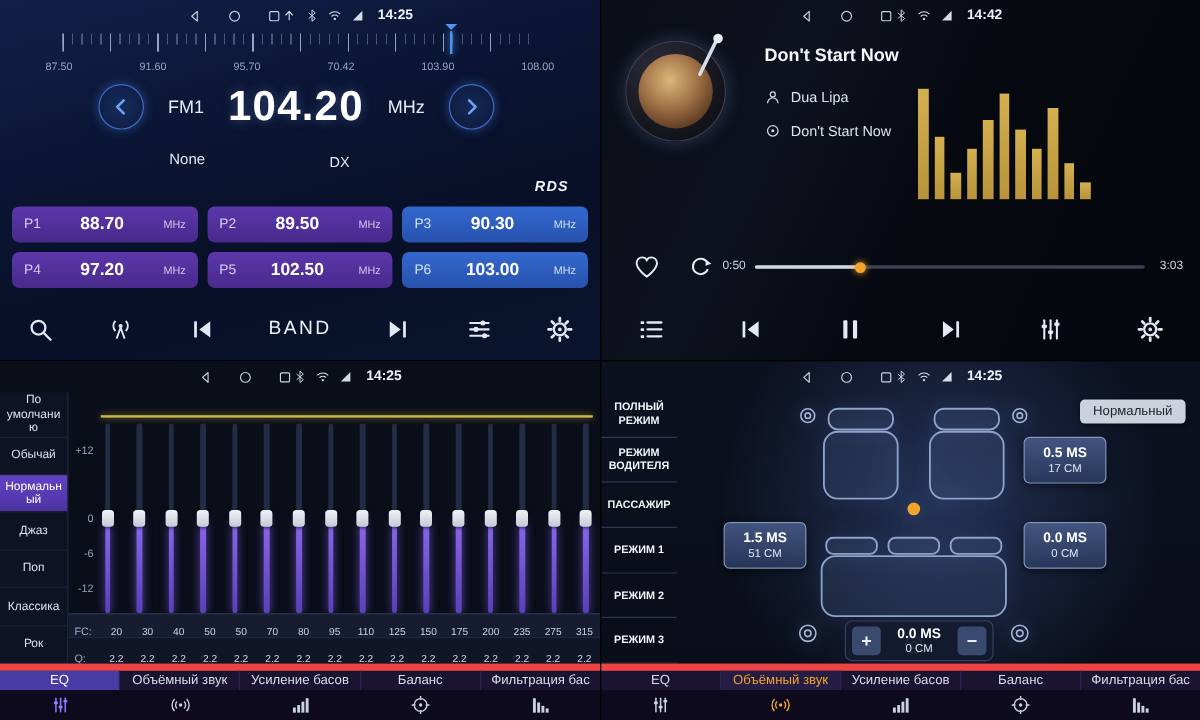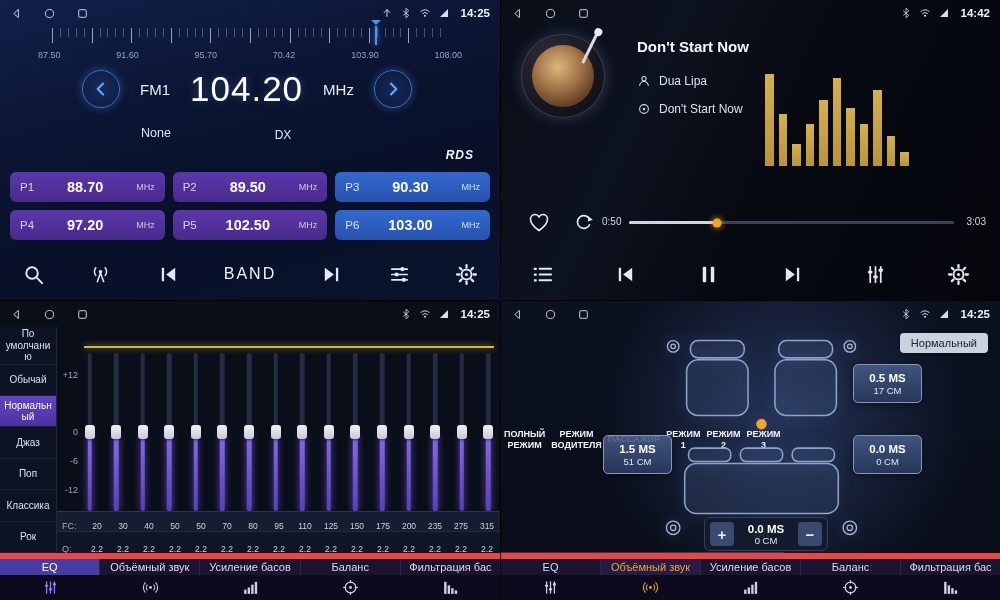--- a/index.html
+++ b/index.html
@@ -4,41 +4,41 @@
 <style>
 *{margin:0;padding:0;box-sizing:border-box}
 html,body{width:1000px;height:600px;background:#000;font-family:"Liberation Sans","DejaVu Sans",sans-serif;color:#fff;overflow:hidden}
 button{font:inherit;color:inherit;background:none;border:none;padding:0}
 .grid{display:grid;grid-template-columns:500px 500px;grid-template-rows:300px 300px;width:1000px;height:600px}
 .quad{position:relative;overflow:hidden}
 #quad-player,#quad-surround{border-left:1px solid #000}
 #quad-eq,#quad-surround{border-top:1px solid #000}
 .ic{display:block}
 
-.statusbar{position:absolute;top:0;left:0;right:0;height:26px;display:flex;justify-content:space-between;align-items:center;padding:0 10px;z-index:6}
+.statusbar{position:absolute;top:0;left:0;right:0;height:26px;display:flex;justify-content:center;align-items:center;padding:0 10px;z-index:6}
 .sb-left{display:flex;gap:20px;align-items:center}
 .sb-right{display:flex;gap:7px;align-items:center}
 .sbic{width:13px;height:13px;color:#c9d3e4}
 .sbic2{width:12px;height:12px;color:#d5ddea}
 .sb-time{font-size:11.5px;font-weight:bold;color:#eef2f8;margin-left:4px}
 
 #quad-radio{background:linear-gradient(165deg,#12204a 0%,#0b1533 35%,#081028 65%,#0a142e 100%)}
 .ruler{position:absolute;top:28px;left:52px;right:52px;height:44px}
 .ticks{position:absolute;top:0;left:0;right:0;height:15px}
 .ticks::before{content:"";position:absolute;inset:0;background:repeating-linear-gradient(90deg,rgba(185,200,228,.8) 0 1px,transparent 1px 39.6px)}
 .ticks::after{content:"";position:absolute;left:0;right:0;top:0;height:9px;background:repeating-linear-gradient(90deg,rgba(140,160,198,.45) 0 1px,transparent 1px 7.92px)}
 .pointer{position:absolute;top:-2px;width:2px;height:19px;background:#4f93f2;box-shadow:0 0 6px #4f93f2}
 .pointer::before{content:"";position:absolute;top:-6px;left:-4px;border:5px solid transparent;border-top-color:#4f93f2;border-bottom:none}
 .scale-labels{position:absolute;left:-14px;right:-14px;top:22px;display:flex;justify-content:space-between}
 .scale-labels span{font-size:9px;color:#93a3c2}
 .freq-row{position:absolute;top:66px;left:82px;right:88px;height:46px;display:flex;align-items:center;justify-content:space-between}
 .circle-btn{width:38px;height:38px;border-radius:50%;border:1.5px solid #3e6cc8;background:radial-gradient(circle,rgba(40,80,160,.35),rgba(15,30,70,.5));box-shadow:0 0 9px rgba(64,120,220,.5);display:flex;align-items:center;justify-content:center;color:#6aa4f5}
 .cbic{width:20px;height:20px}
 .band-label,.unit-label{font-size:15px;color:#e6edf8}
-.freq-big{font-size:35px;font-weight:normal;letter-spacing:1px;color:#fff;text-shadow:0 0 10px rgba(120,160,240,.35)}
+.freq-big{font-size:35px;font-weight:bold;letter-spacing:1px;color:#fff;text-shadow:0 0 10px rgba(120,160,240,.35)}
 .none-label{position:absolute;top:126px;left:128px;width:56px;text-align:center;font-size:12.5px;color:#dde5f2}
 .dx-label{position:absolute;top:128px;left:266px;width:34px;text-align:center;font-size:12px;color:#dde5f2}
 .rds-badge{position:absolute;top:148px;right:26px;font-size:12px;font-style:italic;font-weight:bold;letter-spacing:1px;color:#f0f2f6}
 .preset-grid{position:absolute;top:172px;left:10px;right:10px;display:grid;grid-template-columns:1fr 1fr 1fr;grid-auto-rows:30px;gap:8px}
 .preset{display:flex;align-items:center;justify-content:space-between;padding:0 10px;border-radius:6px}
 .preset.purple{background:linear-gradient(180deg,#5c37ab,#482a8c)}
 .preset.blue{background:linear-gradient(180deg,#3468cf,#2752ad)}
 .preset .pl{font-size:11.5px;color:#d9d0f2}
 .preset.blue .pl{color:#d3e2f8}
 .preset .pf{font-size:14.5px;font-weight:bold;color:#fff}
@@ -91,21 +91,21 @@
 .tab:last-child{border-right:none}
 .tab.act-purple{background:#473ca3;color:#fff}
 .tab.act-orange{background:#261d44;color:#f2a42c}
 .iconbar{position:absolute;left:0;right:0;bottom:0;height:25px;display:flex;background:#0c0a1c}
 .ticell{flex:1;display:flex;align-items:center;justify-content:center;color:#c9d1e2}
 .ticell.act-purple{color:#8f7dff}
 .ticell.act-orange{color:#f2a42c}
 .tabic{width:17px;height:17px}
 
 #quad-surround{background:radial-gradient(circle at 57% 40%,rgba(72,102,172,.40),rgba(16,24,46,0) 55%),linear-gradient(180deg,#0c1120,#090d18)}
-.smenu{position:absolute;left:0;top:26px;width:63px;bottom:47px;display:flex;flex-direction:row}
+.smenu{position:absolute;left:0;top:26px;width:63px;bottom:47px;display:flex;flex-direction:column}
 .smode{flex:1;display:flex;align-items:center;justify-content:center;text-align:center;font-size:9px;font-weight:bold;line-height:11px;color:#f2f5fa;border-bottom:1px solid rgba(130,150,195,.3);padding:2px 3px}
 .profile-btn{position:absolute;right:12px;top:32px;background:#ccd2dd;color:#20262f;font-size:11px;padding:4px 11px;border-radius:4px;box-shadow:0 1px 4px rgba(0,0,0,.5);z-index:4}
 .car{position:absolute;left:163px;top:30px;width:195px;height:216px;filter:drop-shadow(0 0 7px rgba(100,140,220,.35))}
 .dbox{position:absolute;width:69px;height:39px;border-radius:5px;border:1px solid #8496ba;background:linear-gradient(180deg,rgba(72,92,138,.88),rgba(42,58,95,.88));display:flex;flex-direction:column;align-items:center;justify-content:center;gap:1px;box-shadow:0 2px 6px rgba(0,0,0,.45);z-index:3}
 .dms{font-size:11.5px;font-weight:bold;color:#fff}
 .dcm{font-size:9.5px;color:#dde5f2}
 .stepper{position:absolute;left:203px;top:216px;width:124px;height:34px;border-radius:6px;background:rgba(20,27,45,.9);border:1px solid #33405f;display:flex;align-items:center;justify-content:space-between;padding:0 5px;z-index:3}
 .stepbtn{width:24px;height:24px;border-radius:4px;background:#3a4a6e;color:#eef2f8;font-size:15px;font-weight:bold;display:flex;align-items:center;justify-content:center}
 .stepval{display:flex;flex-direction:column;align-items:center}
 </style>

